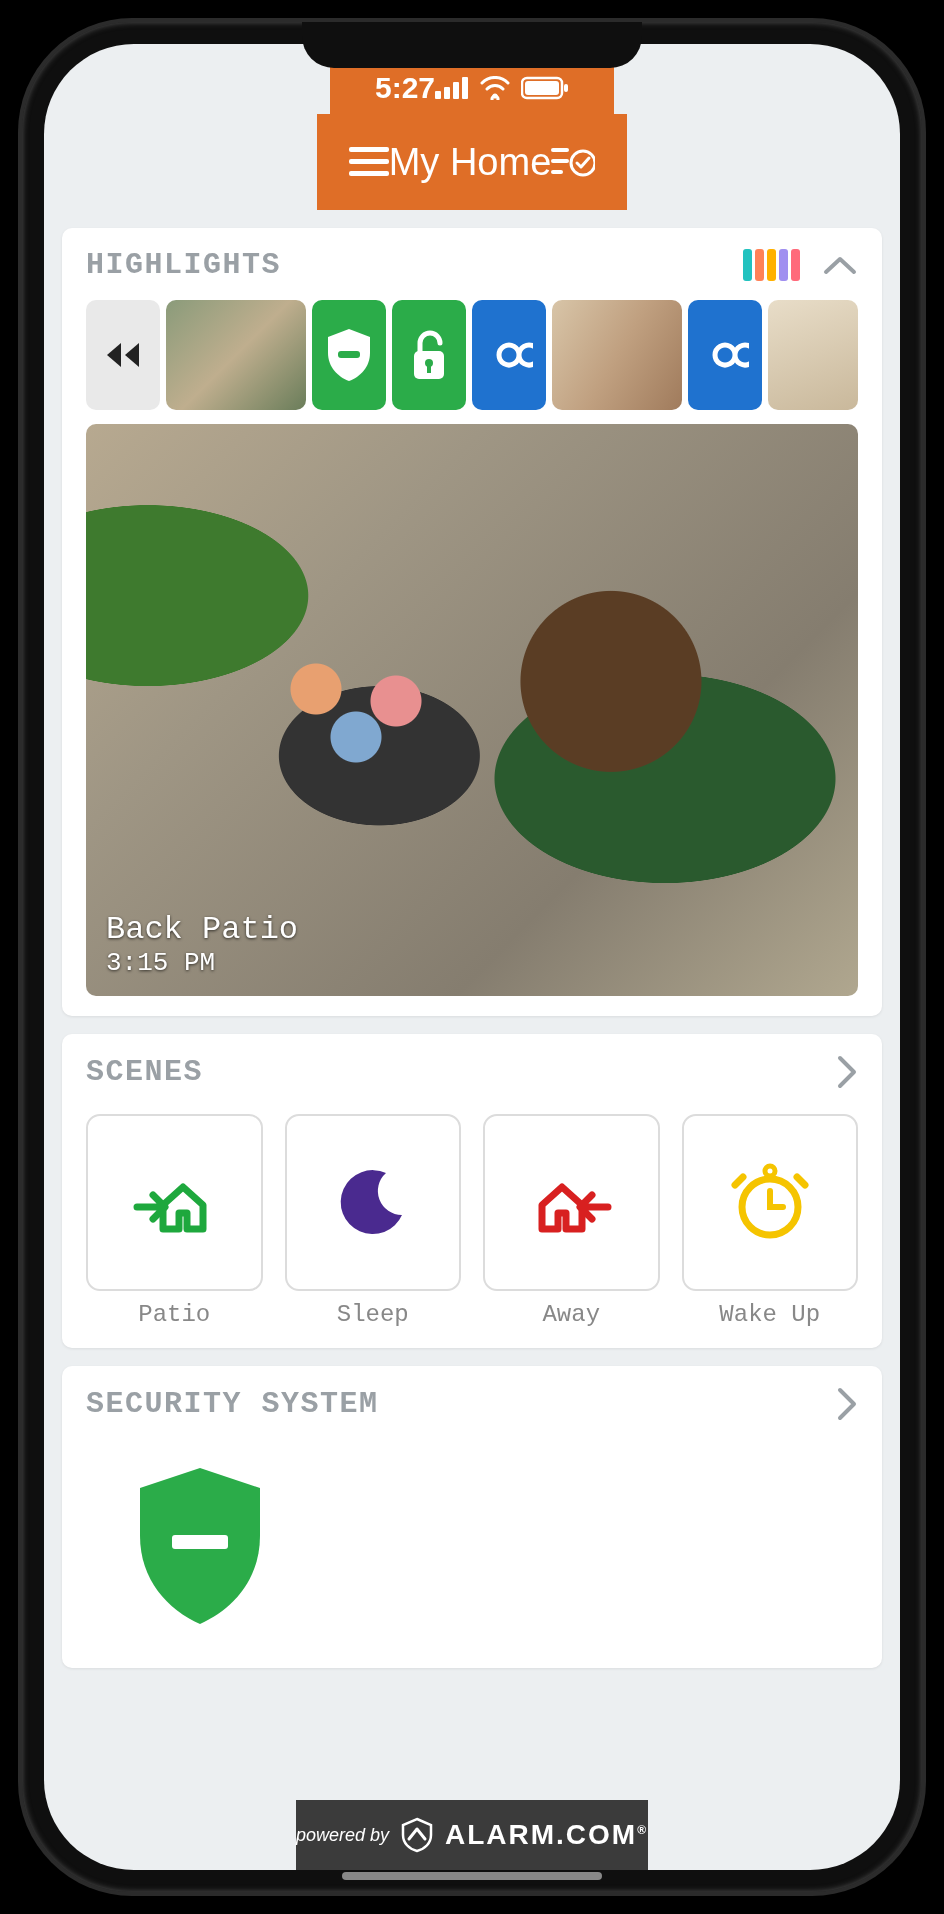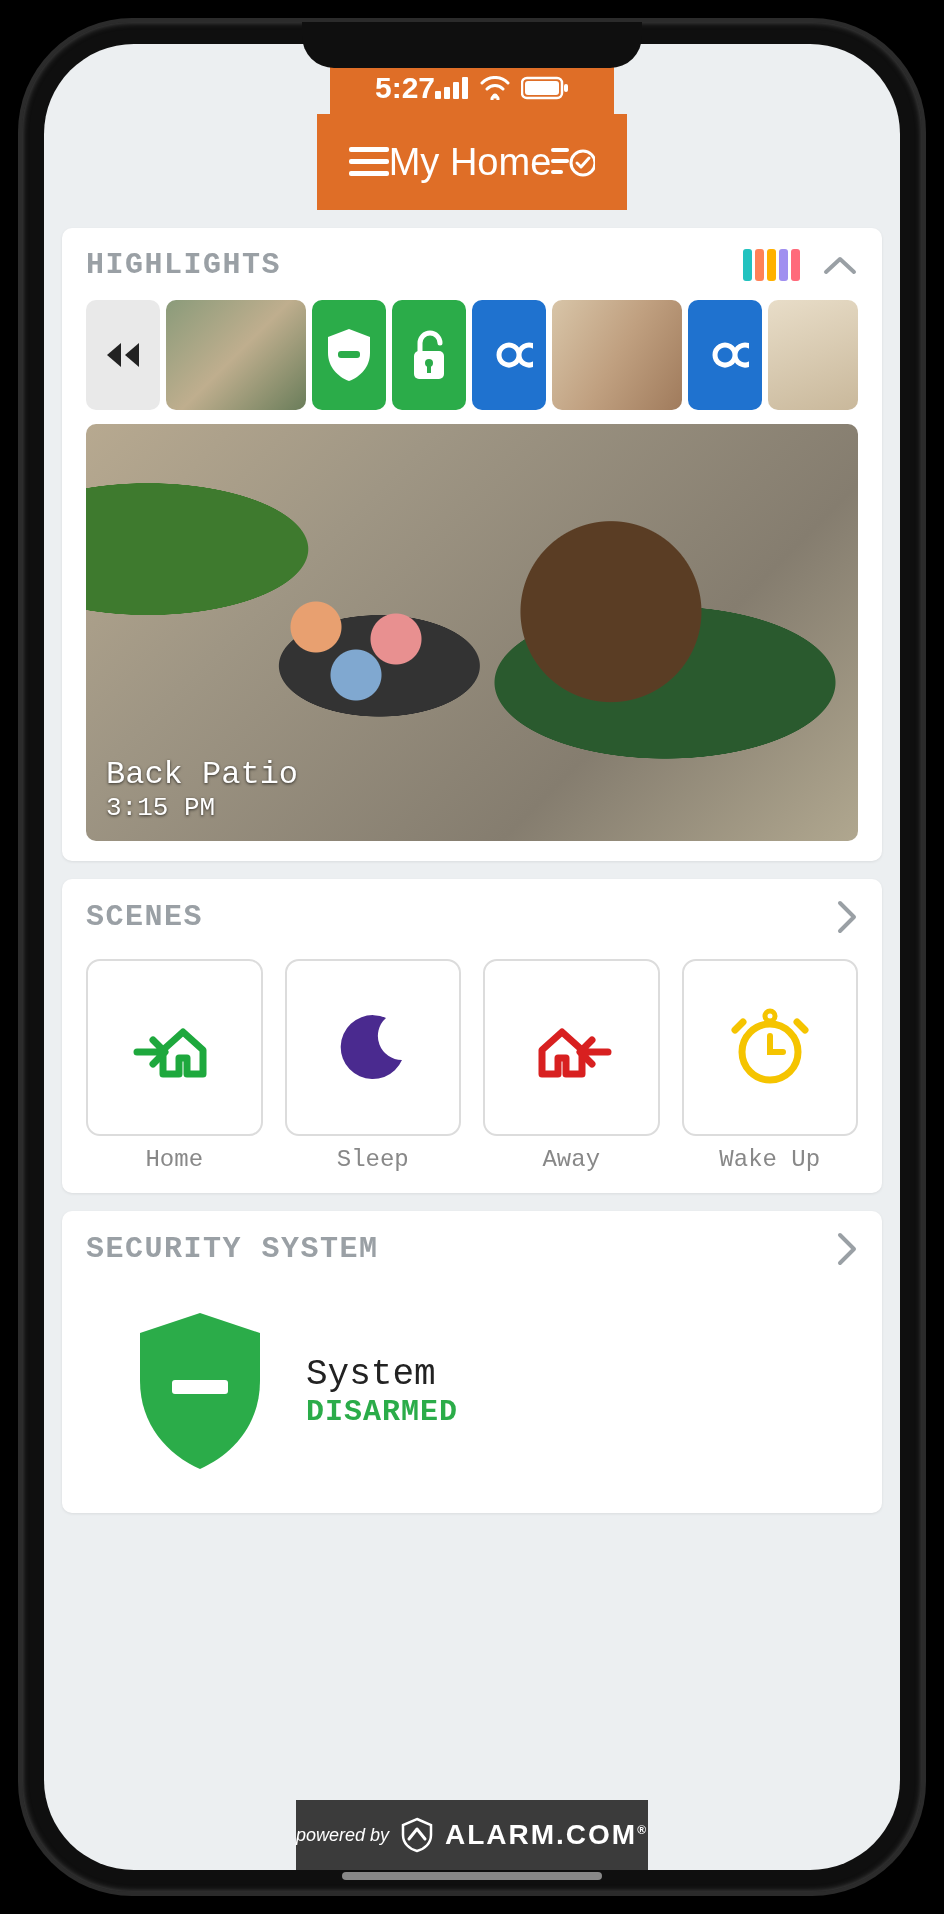--- a/index.html
+++ b/index.html
@@ -120,21 +120,21 @@
 .tl-back { width: 74px; background: #e9e9e9; }
 .tl-img { width: 140px; background: linear-gradient(135deg,#8a9b7a,#bfae8e,#6a7d5a); position:relative; overflow:hidden;}
 .tl-img2 { width: 130px; background: linear-gradient(120deg,#d8c5a8,#c0a080,#a07b5c); }
 .tl-img3 { width: 90px; background: linear-gradient(160deg,#e8ddc8,#c9b89b); }
 .tl-shield { width: 74px; background: #2bac49; }
 .tl-lock { width: 74px; background: #2bac49; }
 .tl-link { width: 74px; background: #1f72cf; }
 .main-image {
   margin-top: 14px;
   border-radius: 10px;
-  height: 417px;
+  height: 572px;
   background:
     radial-gradient(circle at 68% 45%, #5a3d24 0 90px, transparent 91px),
     radial-gradient(ellipse at 38% 58%, #333 0 100px, transparent 101px),
     radial-gradient(ellipse at 75% 62%, #2a5a2e 0 170px, transparent 171px),
     radial-gradient(ellipse at 8% 30%, #3e7a2e 0 160px, transparent 161px),
     linear-gradient(135deg, #b7a990, #9f9684 30%, #857d6f 70%, #b0a78f);
   position: relative;
   color: #fff;
   display: flex;
   flex-direction: column;
@@ -315,21 +315,21 @@
             </svg>
         </div>
         <div class="scenes-row" id="scenes-row">
             <div class="scene">
               <div class="scene-tile">
                 <svg width="90" height="90" viewBox="0 0 90 90">
                   <path d="M34 72 V48 L54 30 L74 48 V72 H58 V56 H50 V72 Z" stroke="#1ea83d" stroke-width="7" fill="none" stroke-linejoin="round"></path>
                   <path d="M8 50 L34 50 M24 38 L36 50 L24 62" stroke="#1ea83d" stroke-width="7" fill="none" stroke-linecap="round" stroke-linejoin="round"></path>
                 </svg>
               </div>
-              <span class="scene-label">Home</span>
+              <span class="scene-label">Patio</span>
             </div>
             <div class="scene">
               <div class="scene-tile">
                 <svg width="90" height="90" viewBox="0 0 90 90">
                   <path d="M58 16 A32 32 0 1 0 74 58 A24 24 0 0 1 58 16 Z" fill="#4a2a8f"></path>
                 </svg>
               </div>
               <span class="scene-label">Sleep</span>
             </div>
             <div class="scene">
@@ -360,24 +360,20 @@
           <span class="section-title">SECURITY SYSTEM</span>
           <svg width="22" height="36" viewBox="0 0 22 36">
               <path d="M4 4 L18 18 L4 32" stroke="#9aa0a5" stroke-width="4" fill="none" stroke-linecap="round" stroke-linejoin="round"></path>
             </svg>
         </div>
         <div class="security-body">
           <svg width="140" height="170" viewBox="0 0 140 170">
             <path d="M70 6 L130 26 V74 C130 118 102 148 70 162 C38 148 10 118 10 74 V26 Z" fill="#2bac49"></path>
             <rect x="42" y="73" width="56" height="14" rx="3" fill="#fff"></rect>
           </svg>
-          <div>
-            <div class="sys-label">System</div>
-            <div class="sys-status">DISARMED</div>
-          </div>
         </div>
       </div>
 
 
     </div>
 
     <div class="footer">
       <span class="footer-text1">powered by</span>
       <svg width="36" height="36" viewBox="0 0 36 36">
           <path d="M18 2 L32 8 V18 C32 26 26 32 18 34 C10 32 4 26 4 18 V8 Z" stroke="#fff" stroke-width="2.5" fill="none"></path>

